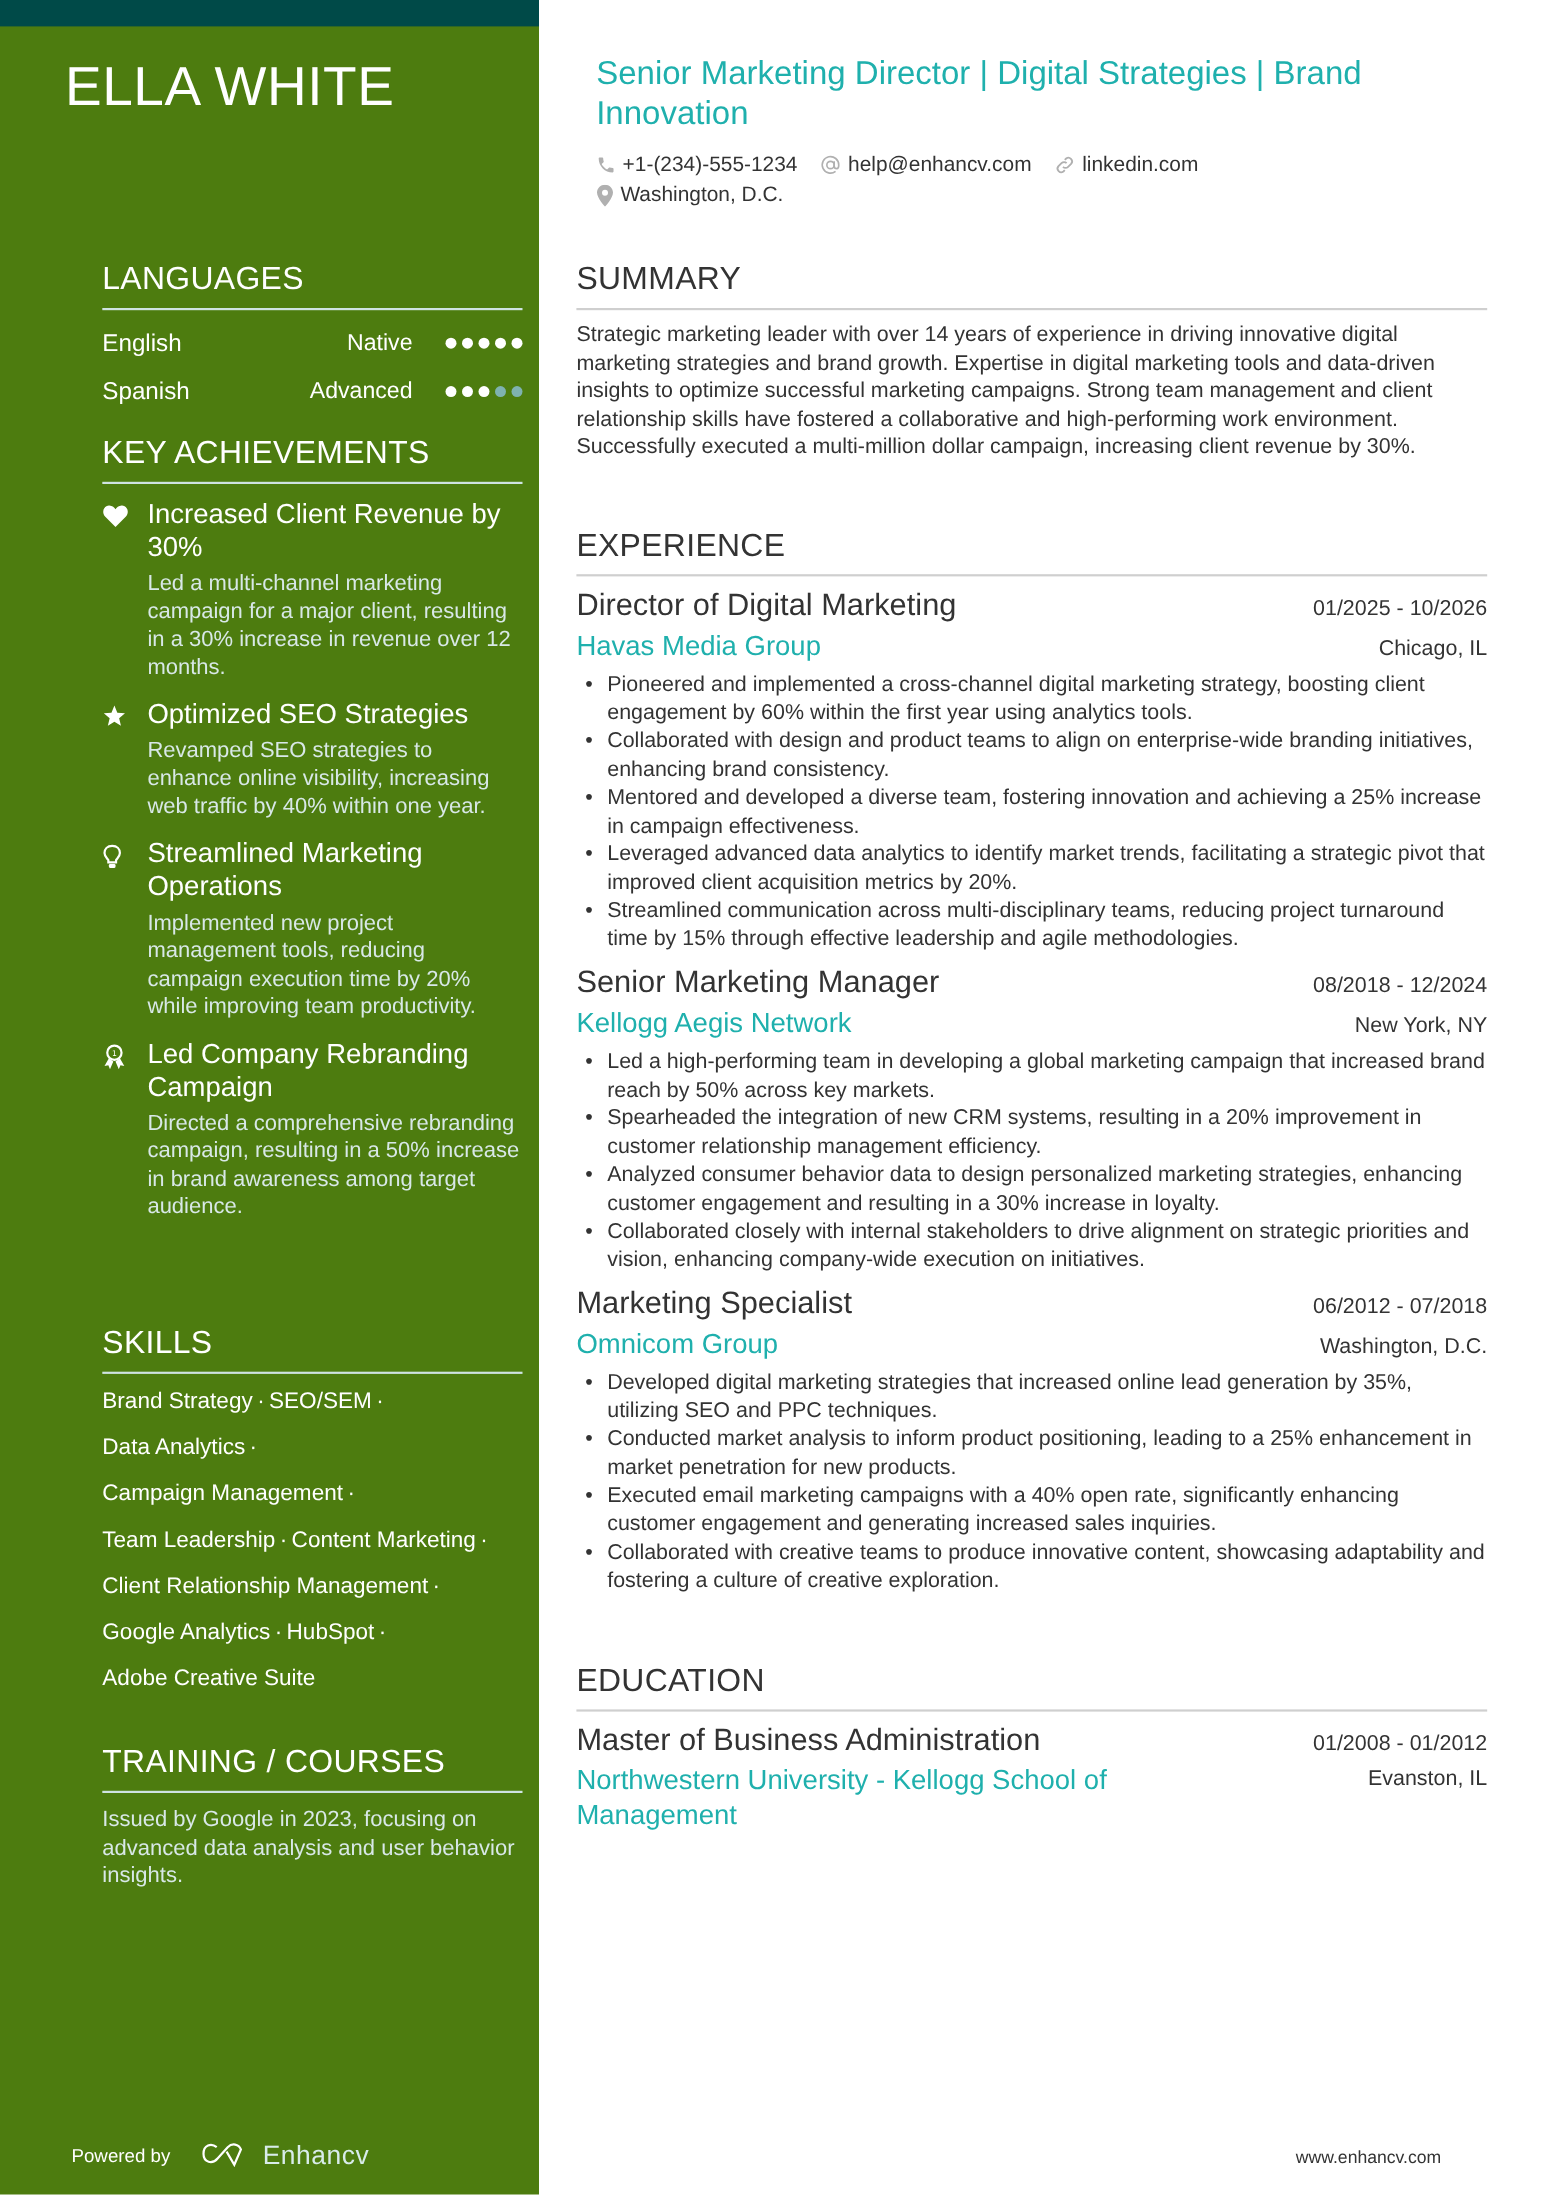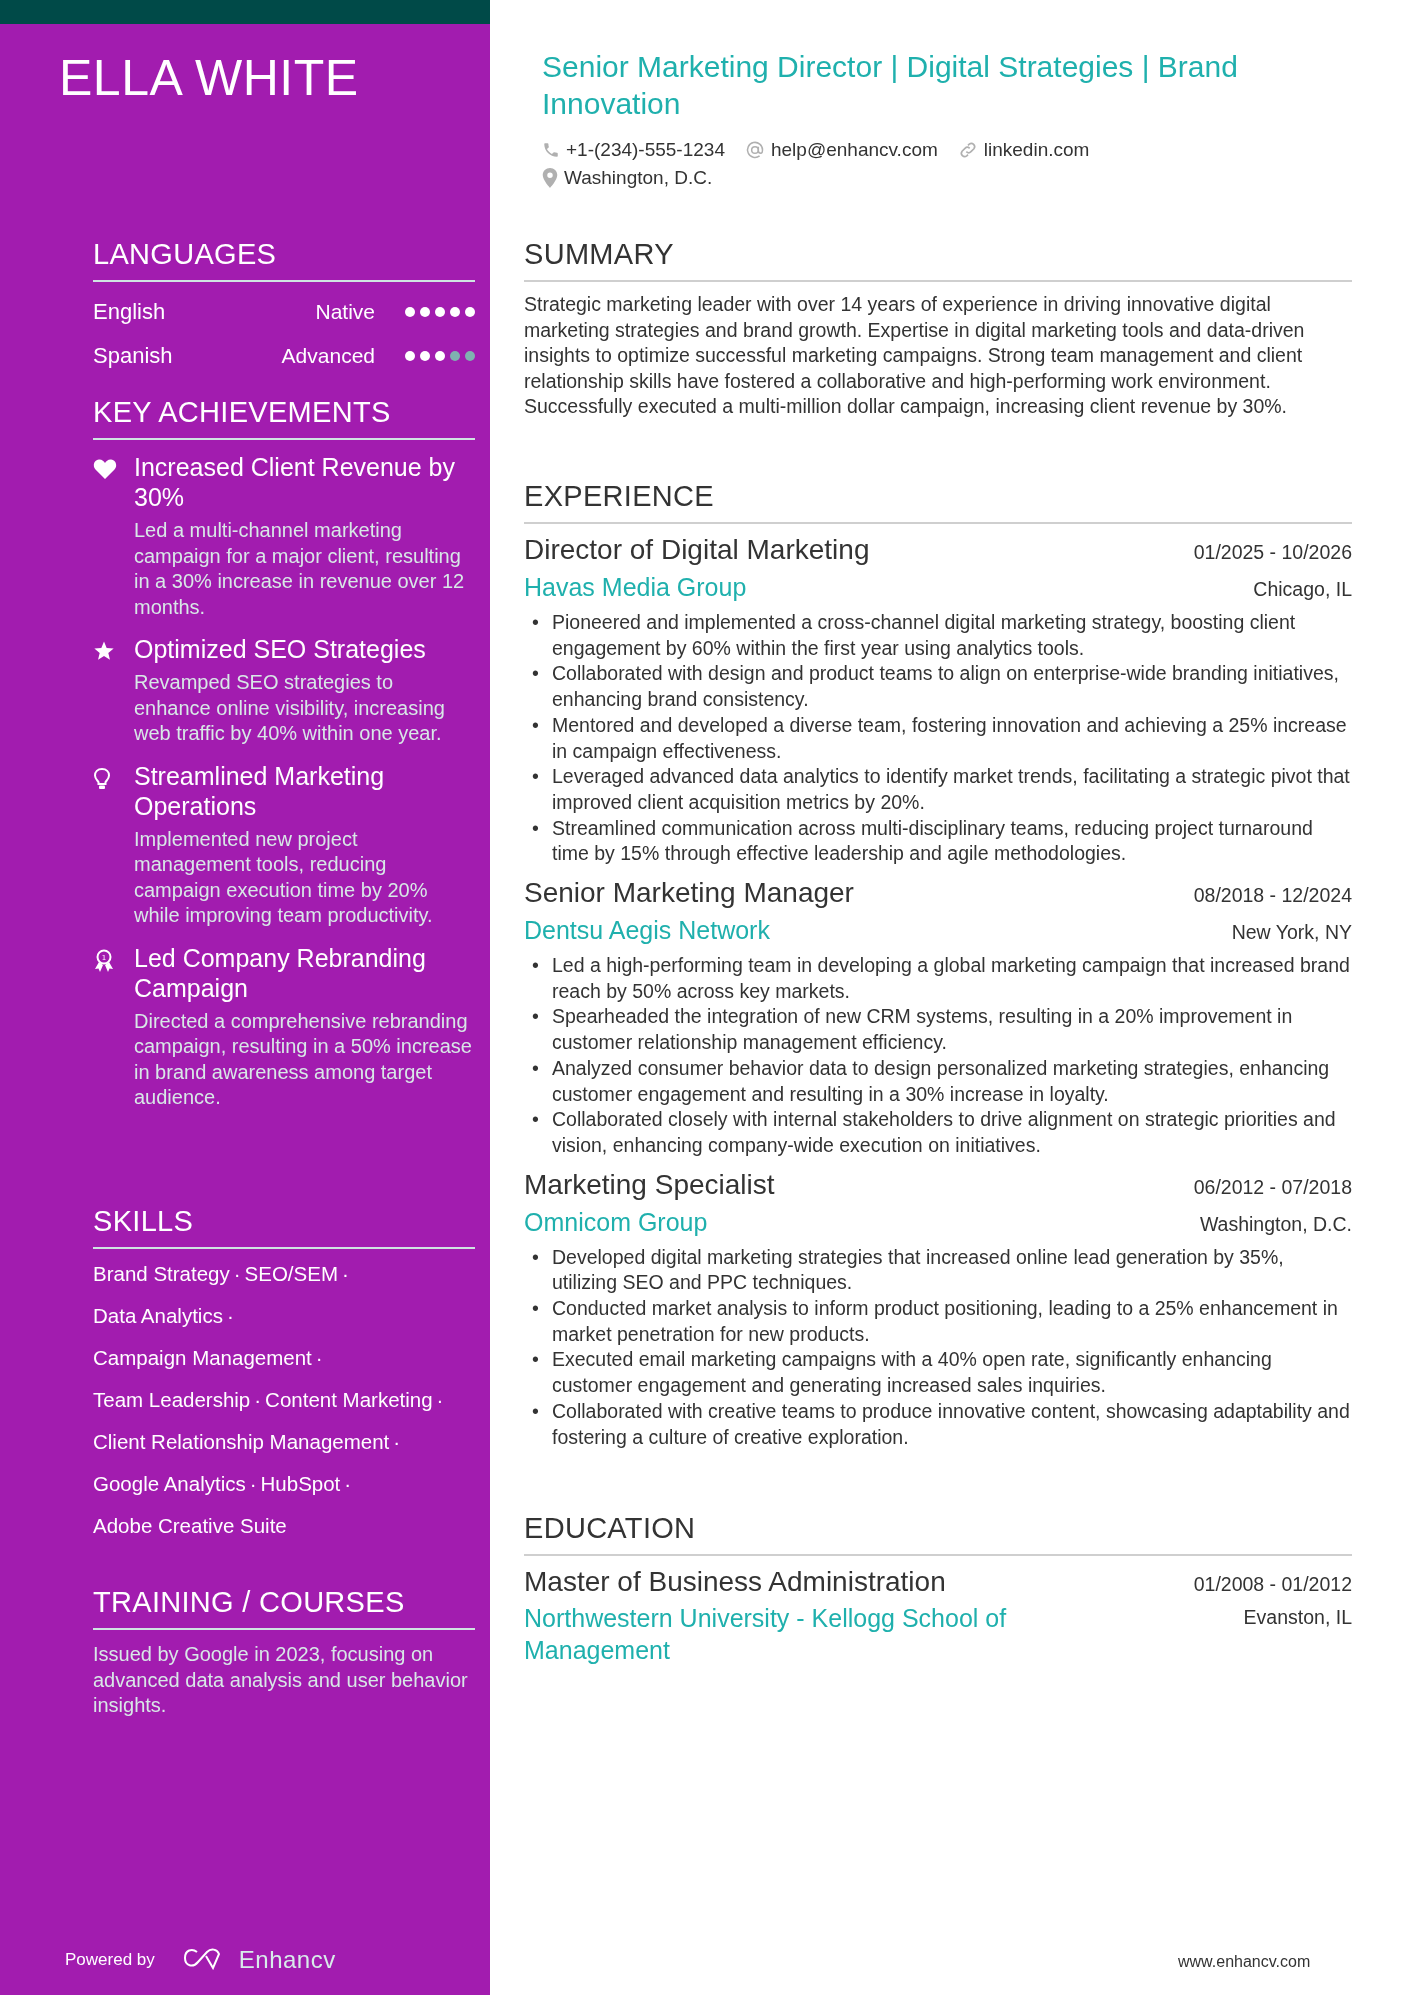--- a/index.html
+++ b/index.html
@@ -1,19 +1,19 @@
 <!DOCTYPE html>
 <html><head>
 <meta charset="utf-8">
 <style>
   * { box-sizing: border-box; margin: 0; padding: 0; }
   html, body { width: 1410px; height: 1995px; background: #ffffff; }
   body { position: relative; font-family: "Liberation Sans", "DejaVu Sans", sans-serif; overflow: hidden; }
 
-  .sidebar { position: absolute; left: 0; top: 0; width: 490px; height: 1995px; background: #a21caf; color: #ffffff; padding-left: 44px; }
+  .sidebar { position: absolute; left: 0; top: 0; width: 490px; height: 1995px; background: #4d7c0f; color: #ffffff; padding-left: 44px; }
   .sidebar-topband { position: absolute; left: 0; top: 0; width: 490px; height: 24px; background: #004a48; }
   .name { position: absolute; left: 59px; top: 48px; font-size: 50px; font-weight: 400; letter-spacing: 0.5px; color: #fff; line-height: 60px; }
 
   .side-section { position: absolute; left: 59px; width: 382px; margin-left: 34px; }
   .side-heading { font-size: 29px; font-weight: 400; color: #fff; line-height: 36px; letter-spacing: 0.3px; padding-bottom: 8px; border-bottom: 2px solid #cfe3e2; margin-bottom: 8px; }
 
   .lang-row { display: flex; align-items: center; height: 44px; font-size: 22px; }
   .lang-name { flex: 1; }
   .lang-level { width: 150px; text-align: right; margin-right: 30px; font-size: 21px; }
   .lang-dots { display: flex; gap: 5px; }
@@ -254,21 +254,21 @@
         <li>Streamlined communication across multi-disciplinary teams, reducing project turnaround time by 15% through effective leadership and agile methodologies.</li>
       </ul>
     </div>
 
     <div class="job">
       <div class="job-head">
         <span class="job-title">Senior Marketing Manager</span>
         <span class="job-dates">08/2018 - 12/2024</span>
       </div>
       <div class="job-sub">
-        <span class="job-company">Dentsu Aegis Network</span>
+        <span class="job-company">Kellogg Aegis Network</span>
         <span class="job-loc">New York, NY</span>
       </div>
       <ul class="bullets">
         <li>Led a high-performing team in developing a global marketing campaign that increased brand reach by 50% across key markets.</li>
         <li>Spearheaded the integration of new CRM systems, resulting in a 20% improvement in customer relationship management efficiency.</li>
         <li>Analyzed consumer behavior data to design personalized marketing strategies, enhancing customer engagement and resulting in a 30% increase in loyalty.</li>
         <li>Collaborated closely with internal stakeholders to drive alignment on strategic priorities and vision, enhancing company-wide execution on initiatives.</li>
       </ul>
     </div>
 

